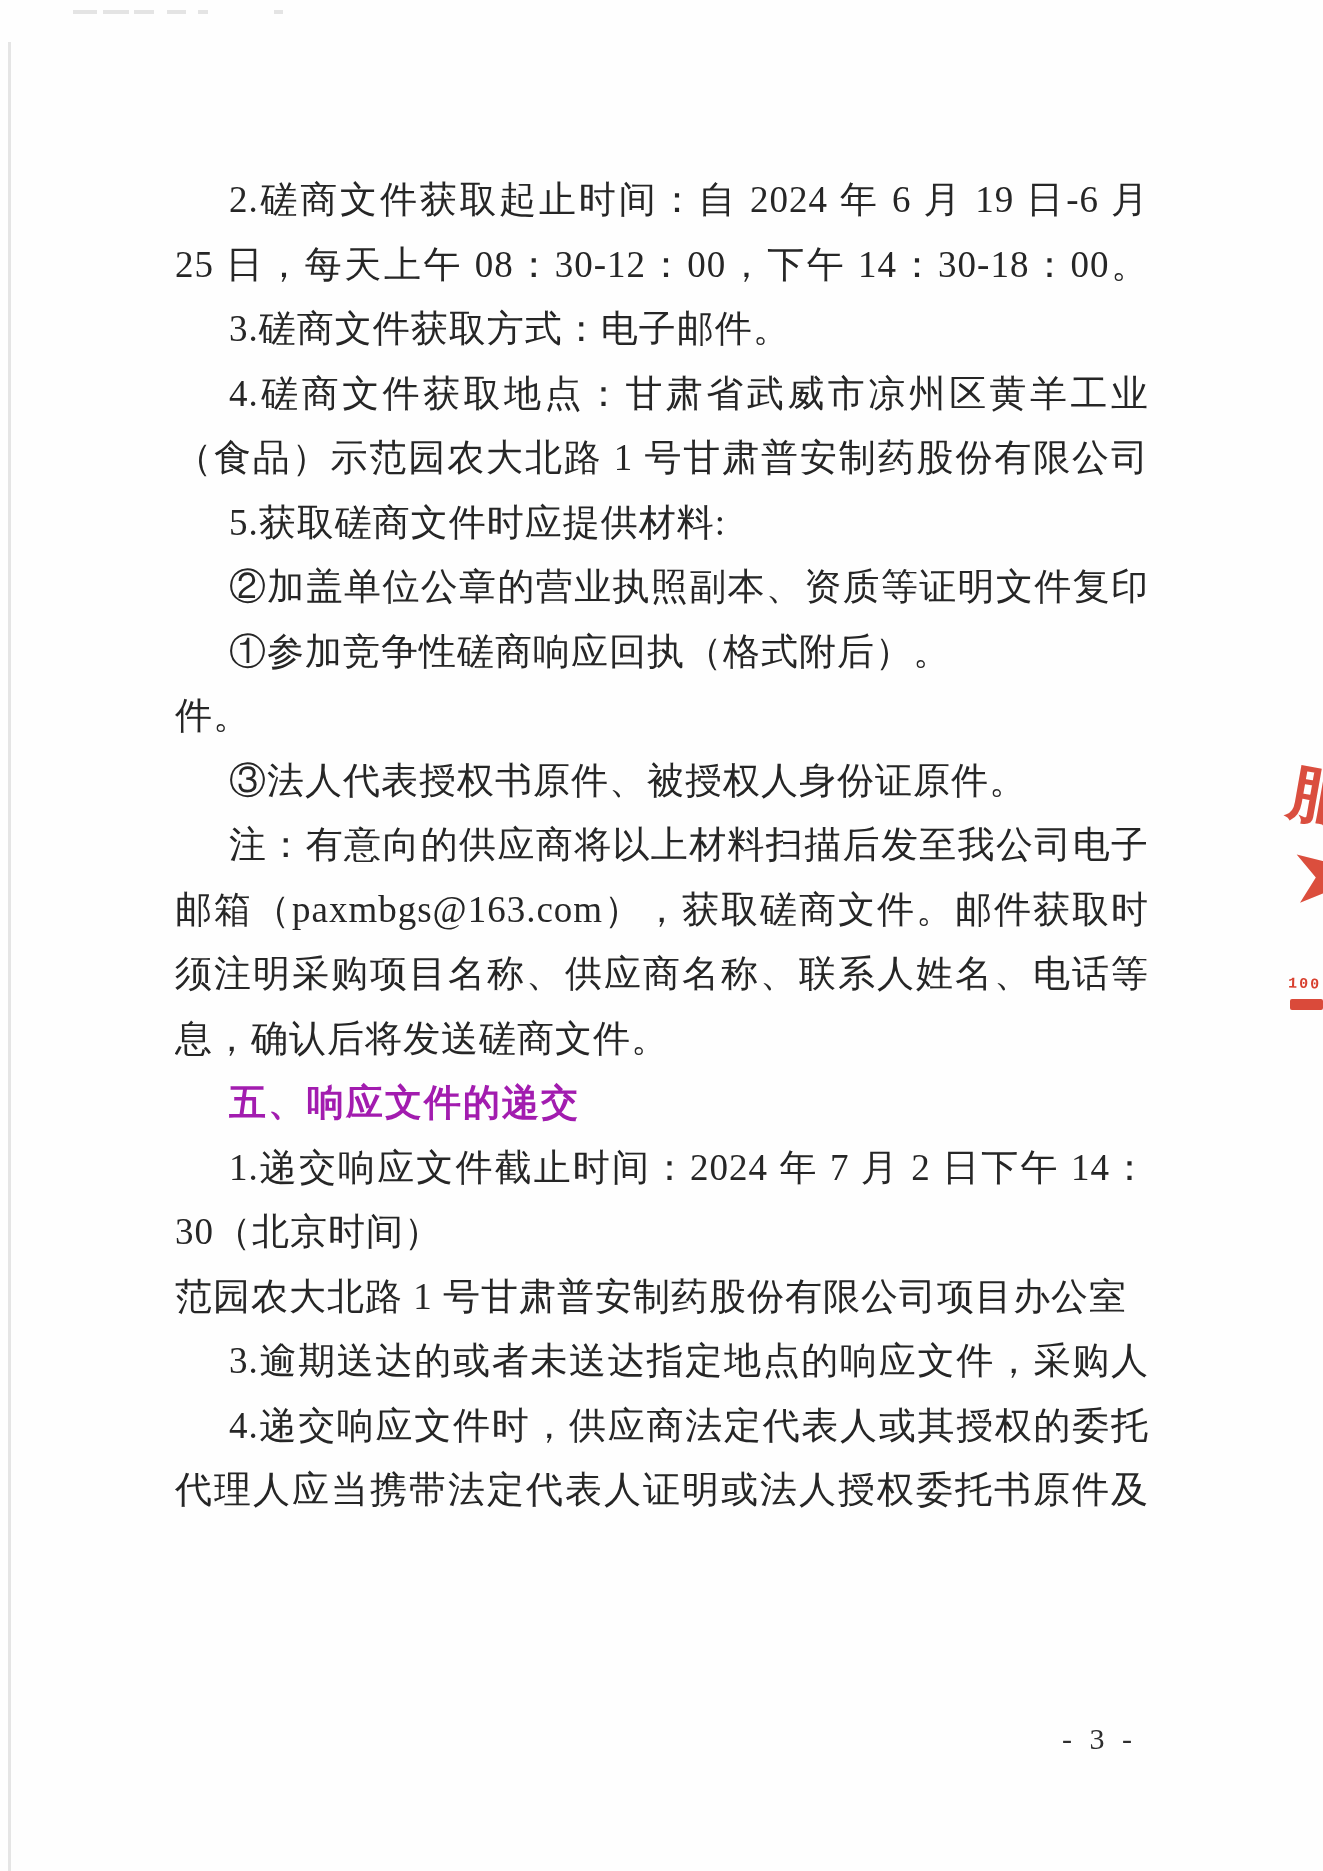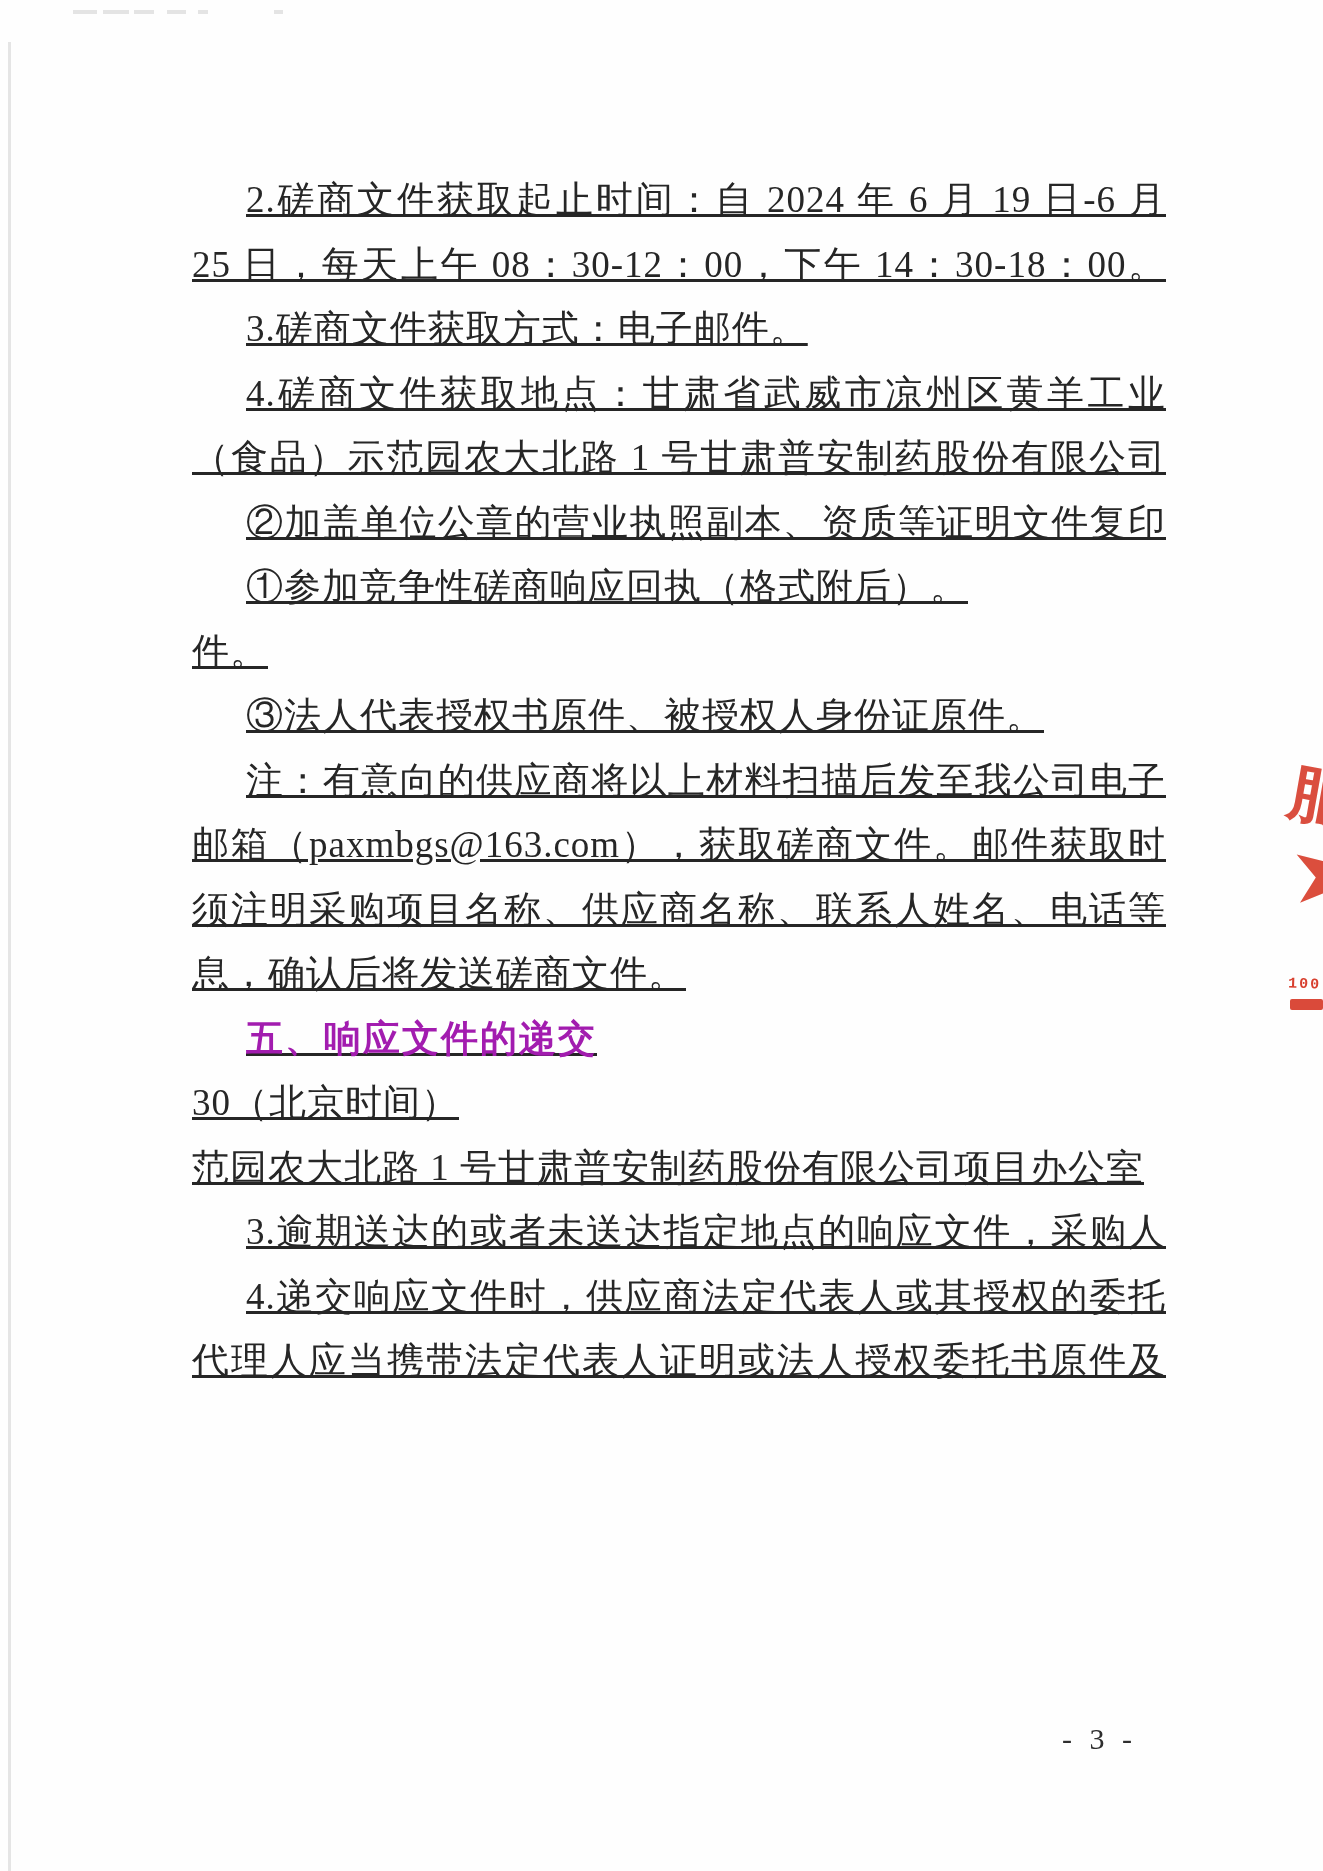--- a/index.html
+++ b/index.html
@@ -15,22 +15,22 @@
   }
   .top-dash { position:absolute; top:10px; height:4px; background:#e4e4e4; }
   .td1 { left:73px;  width:24px; }
   .td2 { left:103px; width:26px; }
   .td3 { left:134px; width:20px; }
   .td4 { left:167px; width:19px; }
   .td5 { left:198px; width:10px; }
   .td6 { left:274px; width:9px;  }
   
   .content {
-    position:absolute; left:192px; top:168px; width:974px;
-    color:#262626; font-size:37px;text-decoration:underline;
+    position:absolute; left:175px; top:168px; width:974px;
+    color:#262626; font-size:37px;
   }
   .ln {
     margin:0; height:64.5px; line-height:64.5px;
     overflow:hidden; letter-spacing:1px; white-space:normal;
   }
   .ind { text-indent:54px; }
   .j { text-align:justify; text-align-last:justify; }
   .hd {
     font-weight:bold; color:#a21caf;
     font-family:"Liberation Sans","DejaVu Sans",sans-serif;
@@ -75,29 +75,31 @@
   <div class="top-dash td4"></div>
   <div class="top-dash td5"></div>
   <div class="top-dash td6"></div>
 
   <div class="content">
     <p class="ln ind j">2.磋商文件获取起止时间：自 2024 年 6 月 19 日-6 月</p>
     <p class="ln j">25 日，每天上午 08：30-12：00，下午 14：30-18：00。</p>
     <p class="ln ind">3.磋商文件获取方式：电子邮件。</p>
     <p class="ln ind j">4.磋商文件获取地点：甘肃省武威市凉州区黄羊工业</p>
     <p class="ln j">（食品）示范园农大北路 1 号甘肃普安制药股份有限公司项</p>
+    <p class="ln ind">5.获取磋商文件时应提供材料:</p>
     <p class="ln ind j">②加盖单位公章的营业执照副本、资质等证明文件复印</p>
     <p class="ln ind">①参加竞争性磋商响应回执（格式附后）。</p>
     <p class="ln">件。</p>
     <p class="ln ind">③法人代表授权书原件、被授权人身份证原件。</p>
     <p class="ln ind j">注：有意向的供应商将以上材料扫描后发至我公司电子</p>
     <p class="ln j">邮箱（paxmbgs@163.com），获取磋商文件。邮件获取时必</p>
     <p class="ln j">须注明采购项目名称、供应商名称、联系人姓名、电话等信</p>
     <p class="ln">息，确认后将发送磋商文件。</p>
     <p class="ln ind hd">五、响应文件的递交</p>
+    <p class="ln ind j">1.递交响应文件截止时间：2024 年 7 月 2 日下午 14：</p>
     <p class="ln">30（北京时间）</p>
     <p class="ln">范园农大北路 1 号甘肃普安制药股份有限公司项目办公室</p>
     <p class="ln ind j">3.逾期送达的或者未送达指定地点的响应文件，采购人</p>
     <p class="ln ind j">4.递交响应文件时，供应商法定代表人或其授权的委托</p>
     <p class="ln j">代理人应当携带法定代表人证明或法人授权委托书原件及</p>
   </div>
 
   <div>
     <div class="seal-char">服</div>
     <div class="seal-star">★</div>

